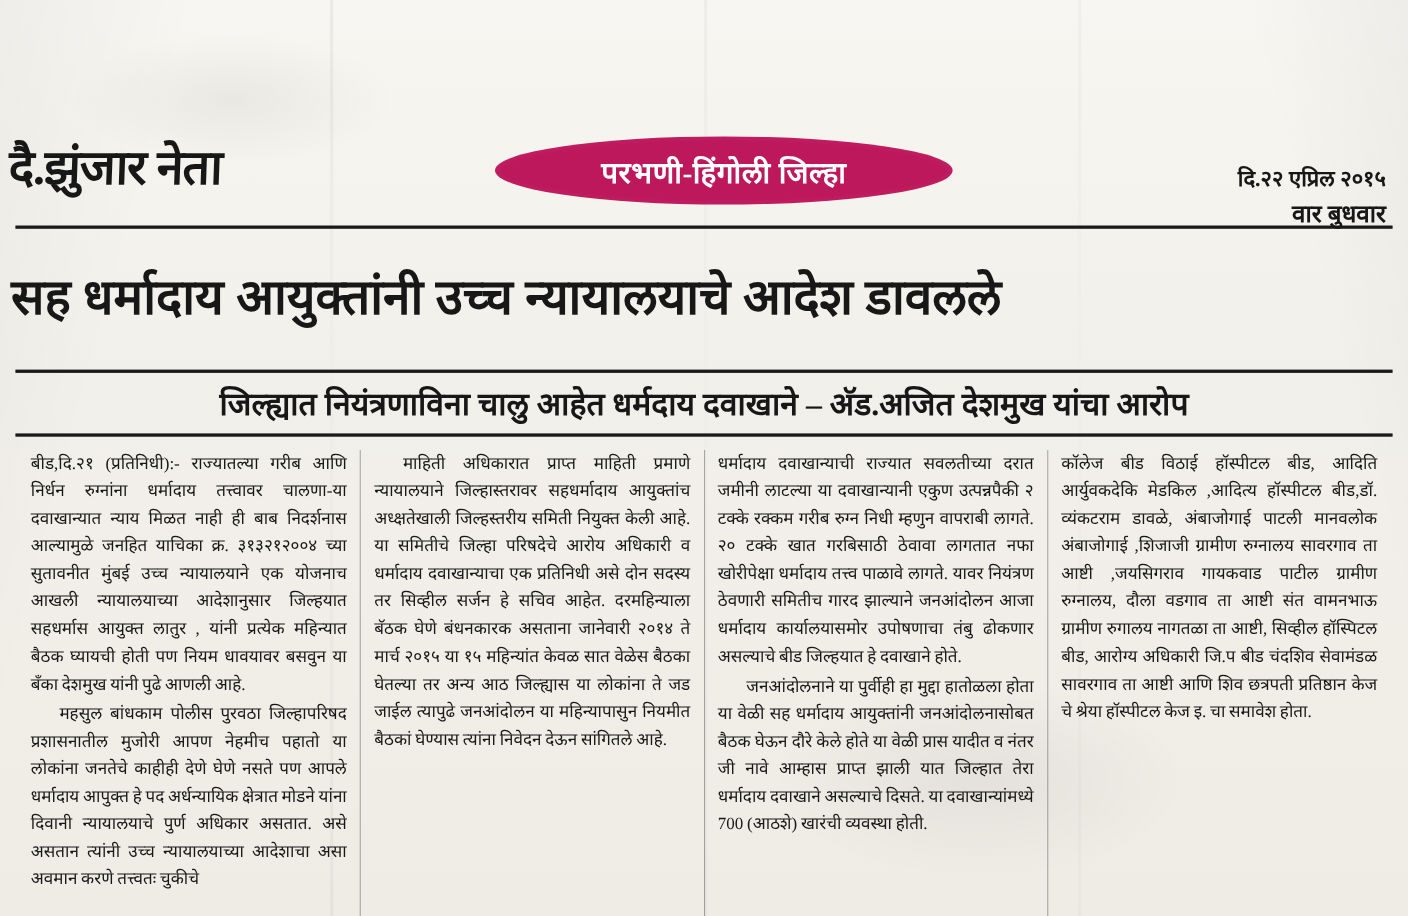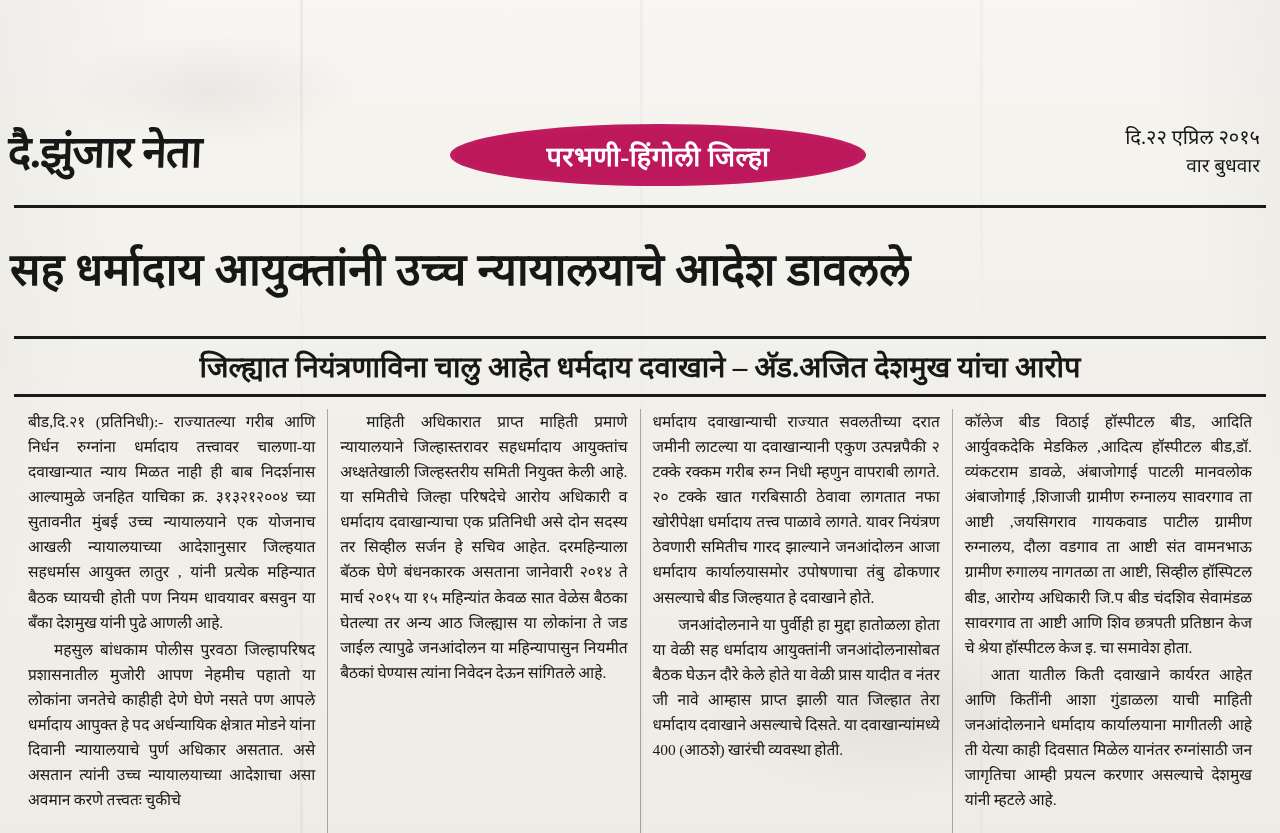--- a/index.html
+++ b/index.html
@@ -85,22 +85,22 @@
     letter-spacing: .5px;
     box-shadow: inset 0 0 8px rgba(255,255,255,.06);
   }
   .dateblock {
     position: absolute;
     right: 20px;
     top: 122px;
     text-align: right;
     line-height: 1.5;
   }
-  .dateblock .d1 { font-size: 20px; font-weight: normal; }
-  .dateblock .d2 { font-size: 19px; font-weight: normal; }
+  .dateblock .d1 { font-size: 20px; font-weight: bold; margin-top: 26px; }
+  .dateblock .d2 { font-size: 22px; font-weight: bold; }
 
   
   .rule {
     height: 3px;
     background: #1a1a1a;
     margin: 0 14px;
   }
 
   .headline {
     text-align: left;
@@ -173,21 +173,20 @@
   <div class="columns">
     <div class="col">
       <p>बीड,दि.२१ (प्रतिनिधी):- राज्यातल्या गरीब आणि निर्धन रुग्नांना धर्मादाय तत्त्वावर चालणा-या दवाखान्यात न्याय मिळत नाही ही बाब निदर्शनास आल्यामुळे जनहित याचिका क्र. ३१३२१२००४ च्या सुतावनीत मुंबई उच्च न्यायालयाने एक योजनाच आखली न्यायालयाच्या आदेशानुसार जिल्हयात सहधर्मास आयुक्त लातुर , यांनी प्रत्येक महिन्यात बैठक घ्यायची होती पण नियम धावयावर बसवुन या बँका देशमुख यांनी पुढे आणली आहे.</p>
       <p class="indent">महसुल बांधकाम पोलीस पुरवठा जिल्हापरिषद प्रशासनातील मुजोरी आपण नेहमीच पहातो या लोकांना जनतेचे काहीही देणे घेणे नसते पण आपले धर्मादाय आपुक्त हे पद अर्धन्यायिक क्षेत्रात मोडने यांना दिवानी न्यायालयाचे पुर्ण अधिकार असतात. असे असतान त्यांनी उच्च न्यायालयाच्या आदेशाचा असा अवमान करणे तत्त्वतः चुकीचे</p>
     </div>
     <div class="col">
       <p class="indent">माहिती अधिकारात प्राप्त माहिती प्रमाणे न्यायालयाने जिल्हास्तरावर सहधर्मादाय आयुक्तांच अध्क्षतेखाली जिल्हस्तरीय समिती नियुक्त केली आहे. या समितीचे जिल्हा परिषदेचे आरोय अधिकारी व धर्मादाय दवाखान्याचा एक प्रतिनिधी असे दोन सदस्य तर सिव्हील सर्जन हे सचिव आहेत. दरमहिन्याला बॅठक घेणे बंधनकारक असताना जानेवारी २०१४ ते मार्च २०१५ या १५ महिन्यांत केवळ सात वेळेस बैठका घेतल्या तर अन्य आठ जिल्ह्यास या लोकांना ते जड जाईल त्यापुढे जनआंदोलन या महिन्यापासुन नियमीत बैठकां घेण्यास त्यांना निवेदन देऊन सांगितले आहे.</p>
     </div>
     <div class="col">
       <p>धर्मादाय दवाखान्याची राज्यात सवलतीच्या दरात जमीनी लाटल्या या दवाखान्यानी एकुण उत्पन्नपैकी २ टक्के रक्कम गरीब रुग्न निधी म्हणुन वापराबी लागते. २० टक्के खात गरबिसाठी ठेवावा लागतात नफा खोरीपेक्षा धर्मादाय तत्त्व पाळावे लागते. यावर नियंत्रण ठेवणारी समितीच गारद झाल्याने जनआंदोलन आजा धर्मादाय कार्यालयासमोर उपोषणाचा तंबु ढोकणार असल्याचे बीड जिल्हयात हे दवाखाने होते.</p>
-      <p class="indent">जनआंदोलनाने या पुर्वीही हा मुद्दा हातोळला होता या वेळी सह धर्मादाय आयुक्तांनी जनआंदोलनासोबत बैठक घेऊन दौरे केले होते या वेळी प्रास यादीत व नंतर जी नावे आम्हास प्राप्त झाली यात जिल्हात तेरा धर्मादाय दवाखाने असल्याचे दिसते. या दवाखान्यांमध्ये 400 (आठशे) खारंची व्यवस्था होती.</p>
+      <p class="indent">जनआंदोलनाने या पुर्वीही हा मुद्दा हातोळला होता या वेळी सह धर्मादाय आयुक्तांनी जनआंदोलनासोबत बैठक घेऊन दौरे केले होते या वेळी प्रास यादीत व नंतर जी नावे आम्हास प्राप्त झाली यात जिल्हात तेरा धर्मादाय दवाखाने असल्याचे दिसते. या दवाखान्यांमध्ये 700 (आठशे) खारंची व्यवस्था होती.</p>
     </div>
     <div class="col">
       <p>कॉलेज बीड विठाई हॉस्पीटल बीड, आदिति आर्युवकदेकि मेडकिल ,आदित्य हॉस्पीटल बीड,डॉ. व्यंकटराम डावळे, अंबाजोगाई पाटली मानवलोक अंबाजोगाई ,शिजाजी ग्रामीण रुग्नालय सावरगाव ता आष्टी ,जयसिगराव गायकवाड पाटील ग्रामीण रुग्नालय, दौला वडगाव ता आष्टी संत वामनभाऊ ग्रामीण रुगालय नागतळा ता आष्टी, सिव्हील हॉस्पिटल बीड, आरोग्य अधिकारी जि.प बीड चंदशिव सेवामंडळ सावरगाव ता आष्टी आणि शिव छत्रपती प्रतिष्ठान केज चे श्रेया हॉस्पीटल केज इ. चा समावेश होता.</p>
-      <p class="indent">आता यातील किती दवाखाने कार्यरत आहेत आणि कितींनी आशा गुंडाळला याची माहिती जनआंदोलनाने धर्मादाय कार्यालयाना मागीतली आहे ती येत्या काही दिवसात मिळेल यानंतर रुग्नांसाठी जन जागृतिचा आम्ही प्रयत्न करणार असल्याचे देशमुख यांनी म्हटले आहे.</p>
     </div>
   </div>
 
 </div>
 
 </body></html>

